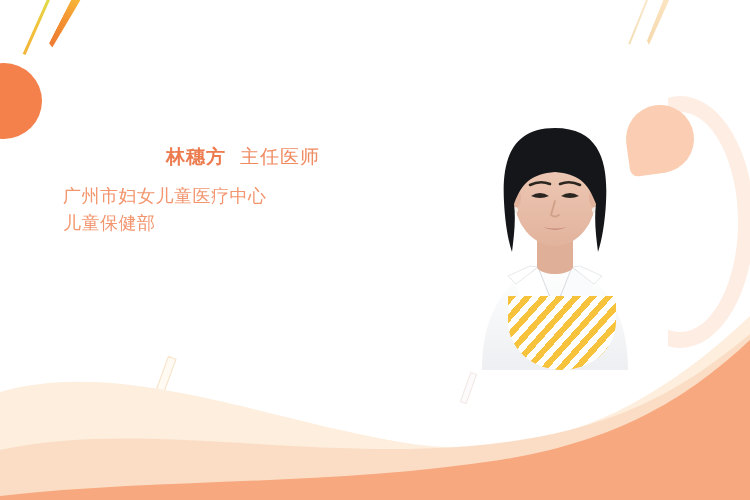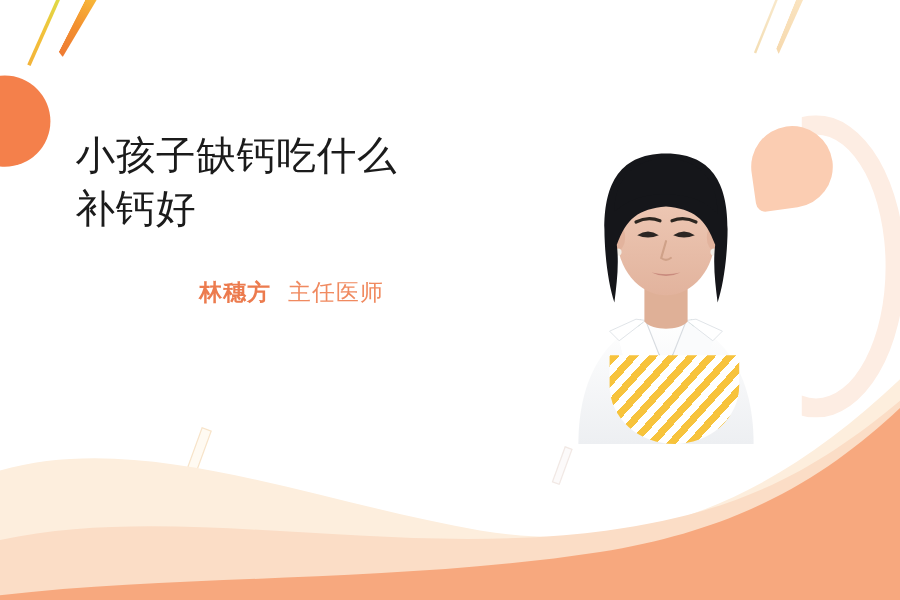--- a/index.html
+++ b/index.html
@@ -280,22 +280,22 @@
 
       <path d="M113,157 Q125,163 137,157 Q125,160 113,157 Z" fill="#C98B7E"></path>
 
       <rect x="97" y="228" width="34" height="5" rx="2" fill="#3FA8C4" opacity="0.55"></rect>
     </svg>
   </div>
 
   <div class="stripe-circle"></div>
 
   <div class="text-block">
-    <h1 class="title">小孩子缺钙吃什么
-补钙好</h1>
 
     <div class="byline">
       <span class="doctor-name">林穗方</span><span class="doctor-title">主任医师</span>
     </div>
 
+    <div class="affiliation">广州市妇女儿童医疗中心
+儿童保健部</div>
   </div>
 
 </div>
 
 </body></html>

